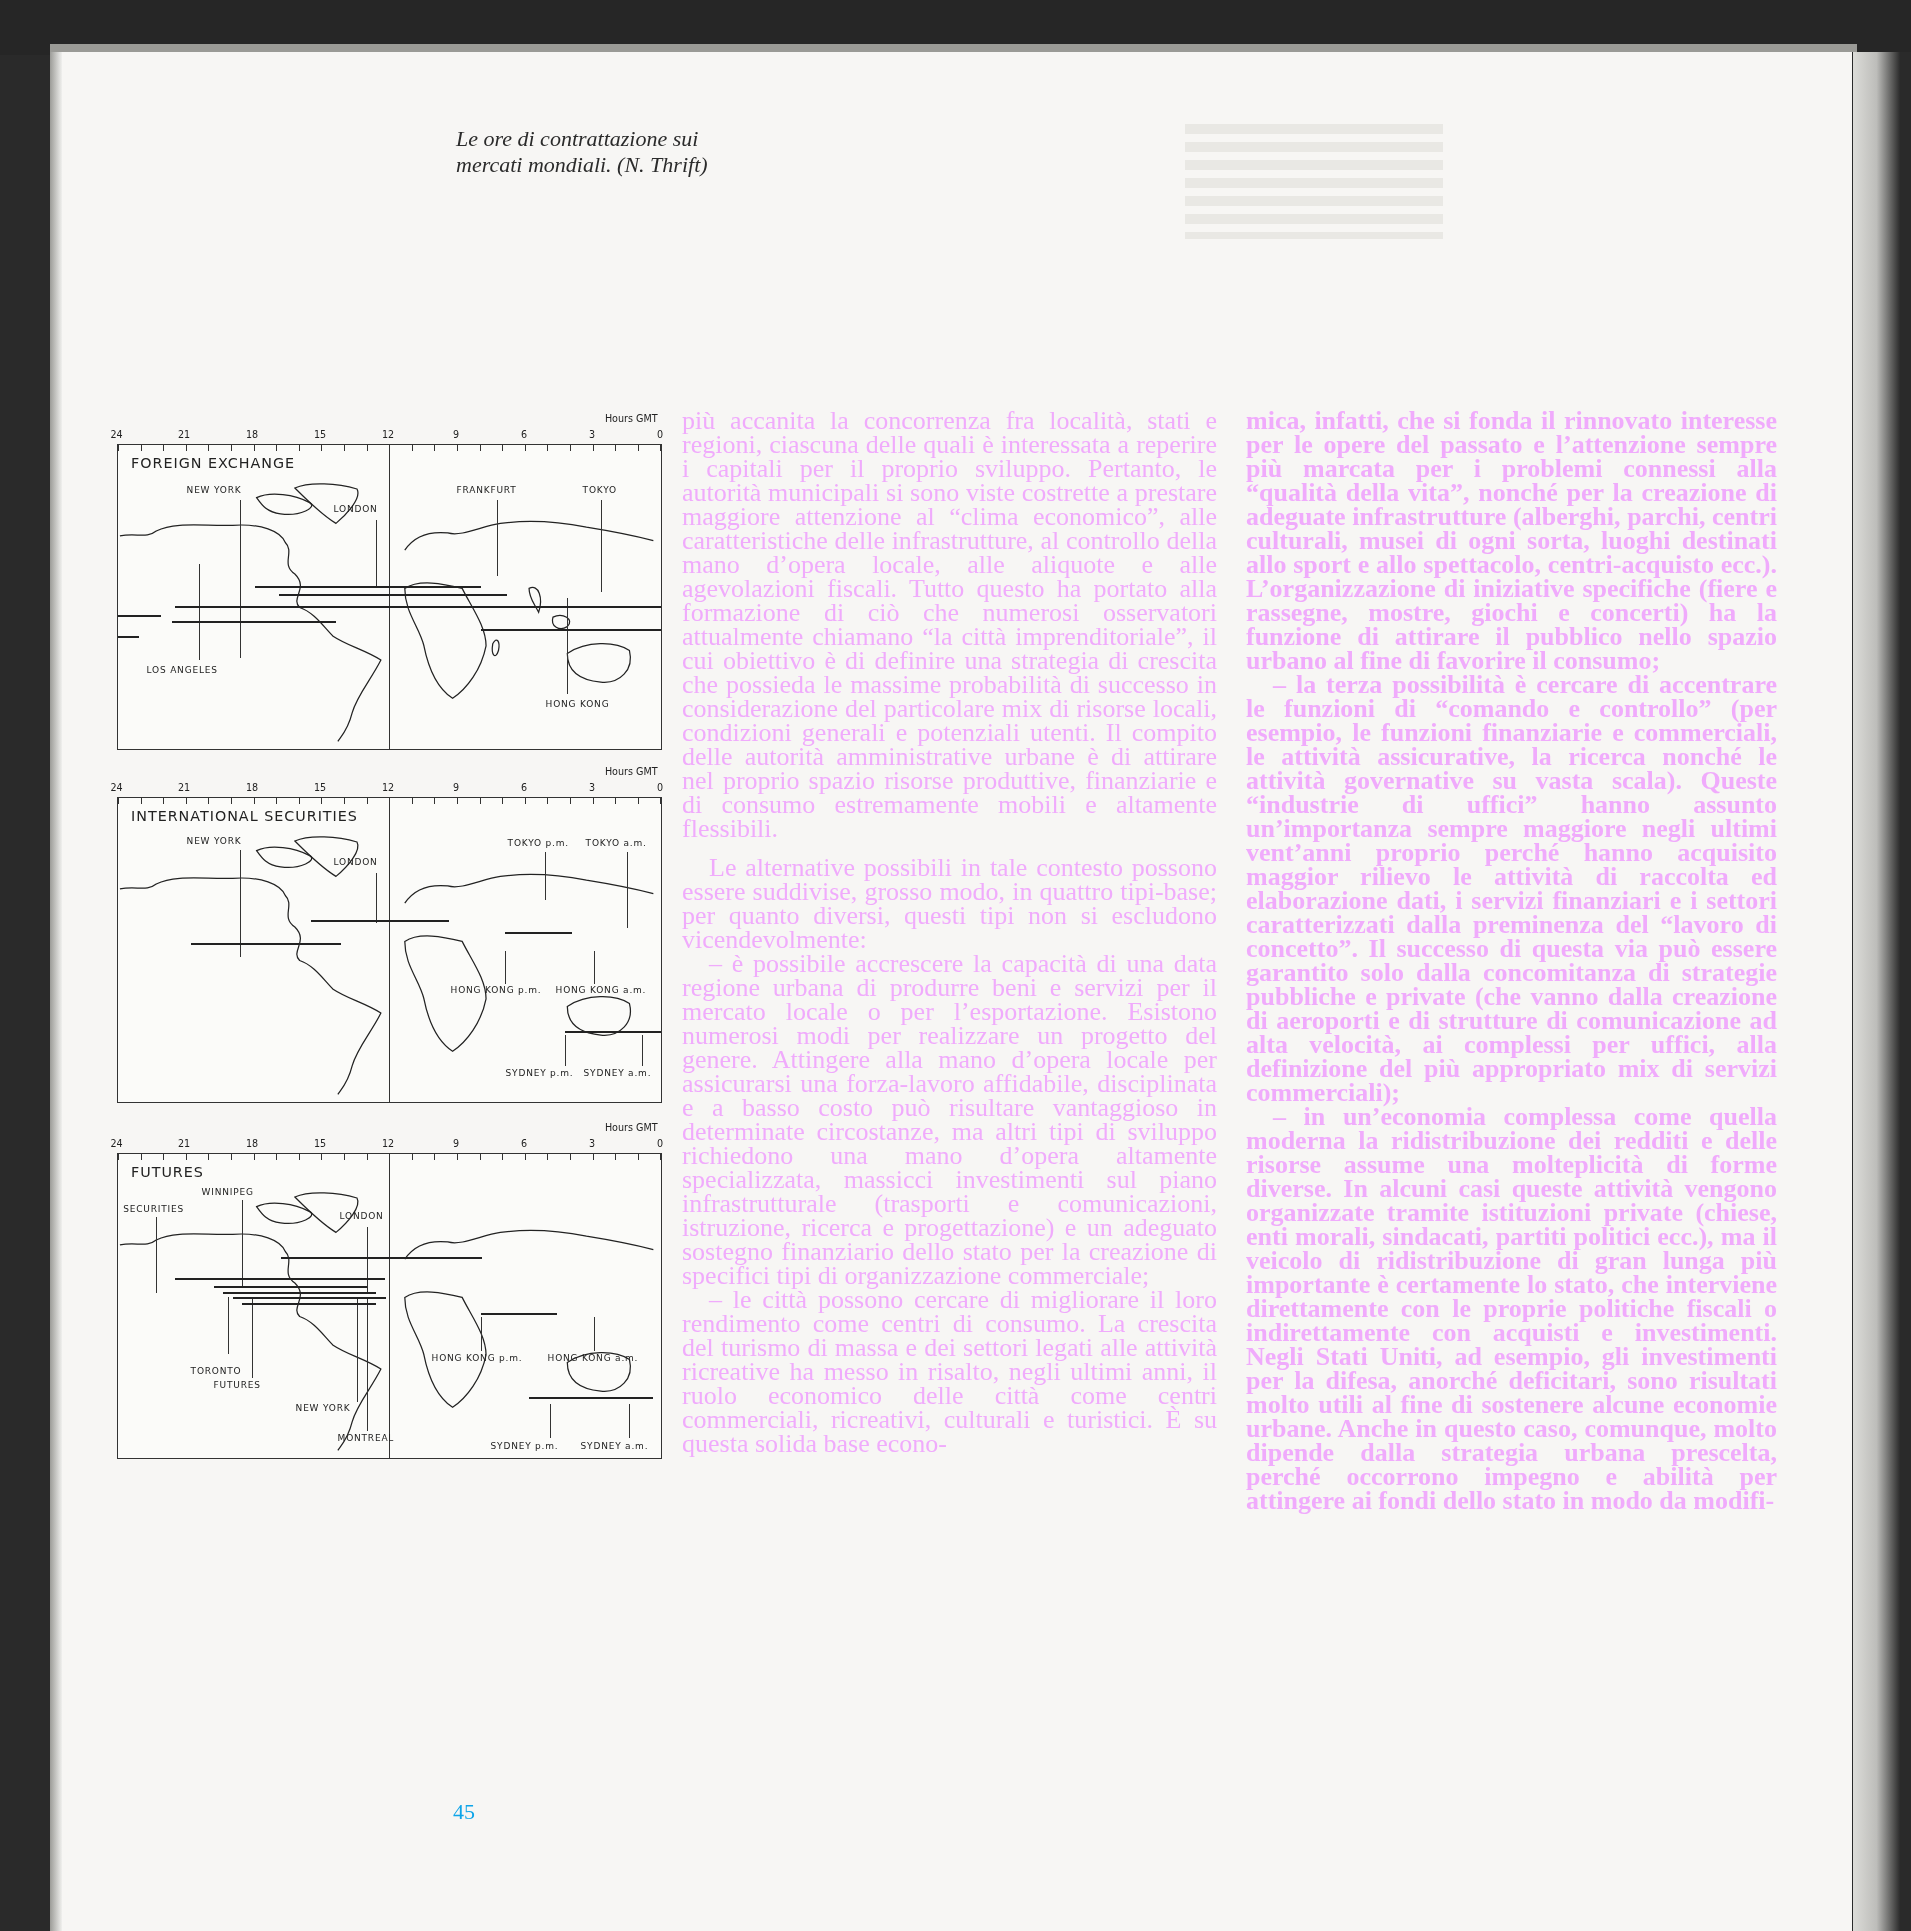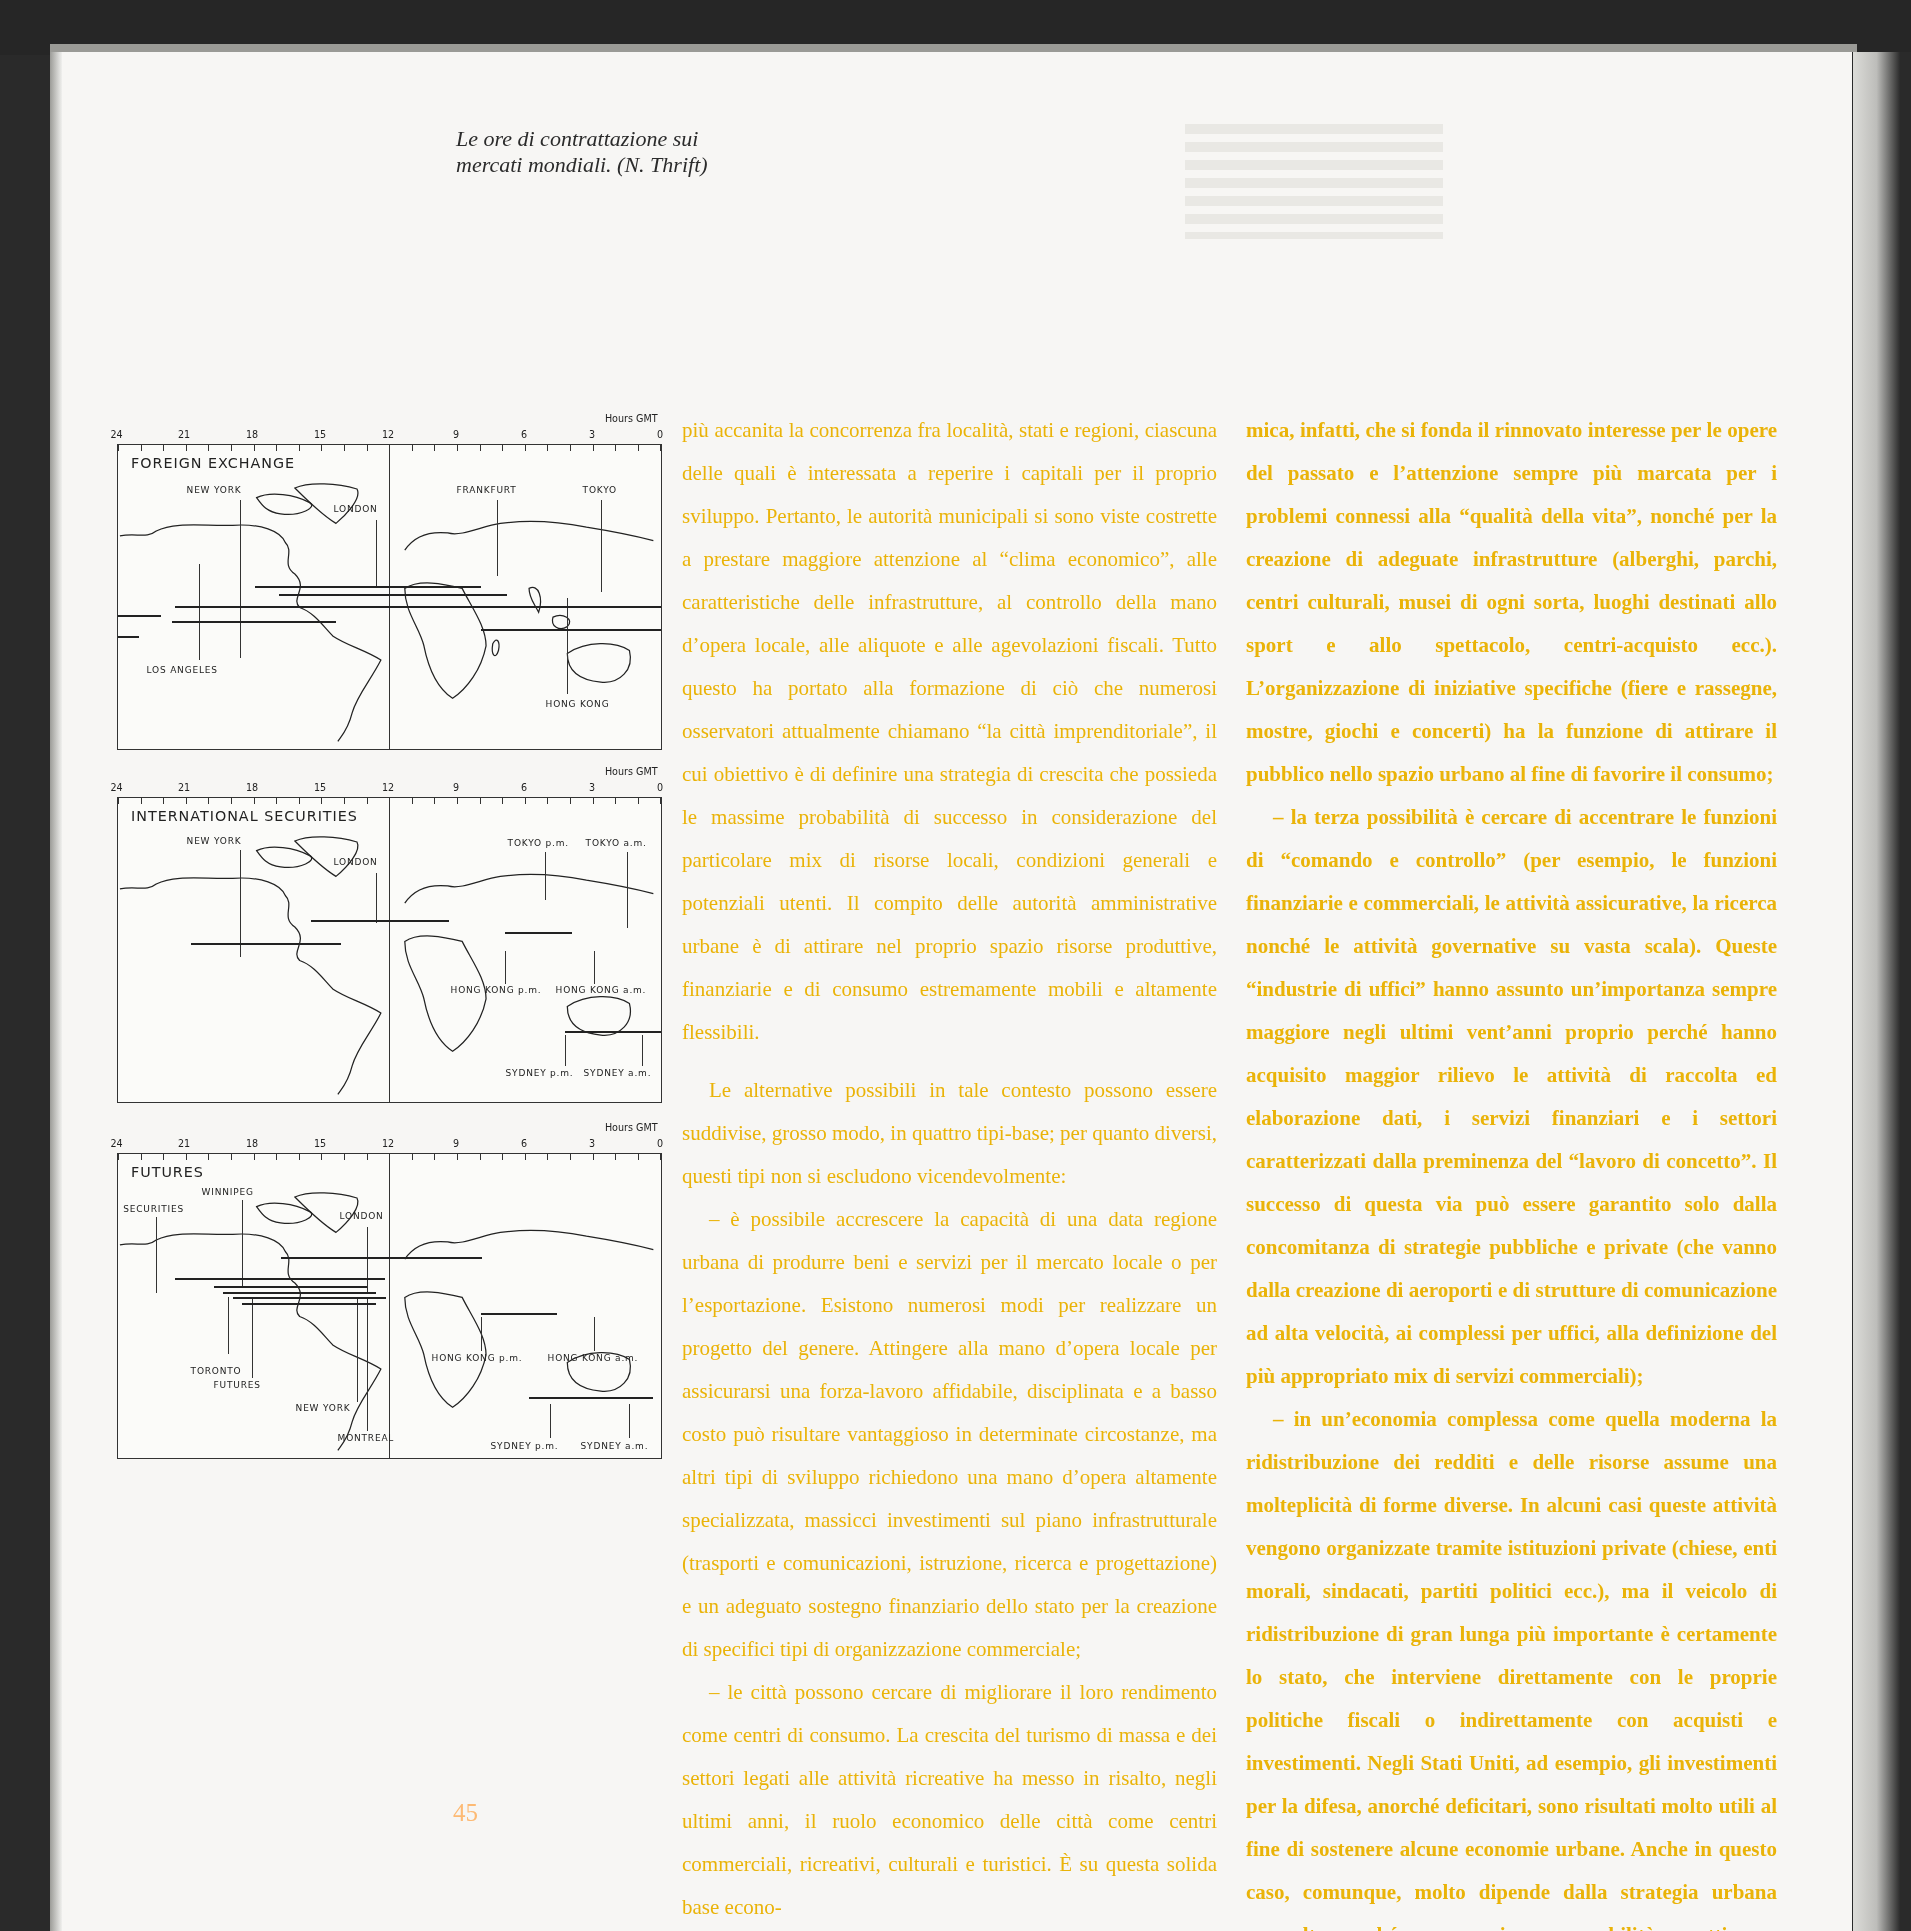--- a/index.html
+++ b/index.html
@@ -39,27 +39,27 @@
     position:absolute; left:13.4px; top:9.6px; font-family:"DejaVu Sans", sans-serif;
     font-size:14.3px; letter-spacing:1px; color:#222;
   }
   .city { position:absolute; font-family:"DejaVu Sans", sans-serif; font-size:9px; letter-spacing:0.8px; color:#222; white-space:nowrap; }
   .bar { position:absolute; height:2.4px; background:#222; }
   .vline { position:absolute; width:1px; background:#333; }
   .ticks { position:absolute; left:0; right:0; top:0; height:5.7px;
     background:repeating-linear-gradient(to right,#333 0 1px,transparent 1px 22.6px); }
   .map { position:absolute; left:0; top:0; }
   .col {
-    position:absolute; width:535px; font-size:21px; line-height:43px; color:#eab308;
+    position:absolute; width:535px; font-size:26px; line-height:24px; color:#f0abfc;
     text-align:justify;
   }
   .col p { margin:0; }
   .col p.ind { text-indent:27px; }
   .col p.gap { margin-top:15px; }
-  .pnum { position:absolute; left:453px; top:1799px; font-size:25px; color:#fdba74; }
+  .pnum { position:absolute; left:453px; top:1799px; font-size:22px; color:#0ea5e9; }
 </style>
 </head>
 <body>
 
 <div class="scan-top"></div>
 <div class="page-edge"></div>
 <div class="page"></div>
 <div class="left-shadow"></div>
 <div class="right-edge"></div>
 

